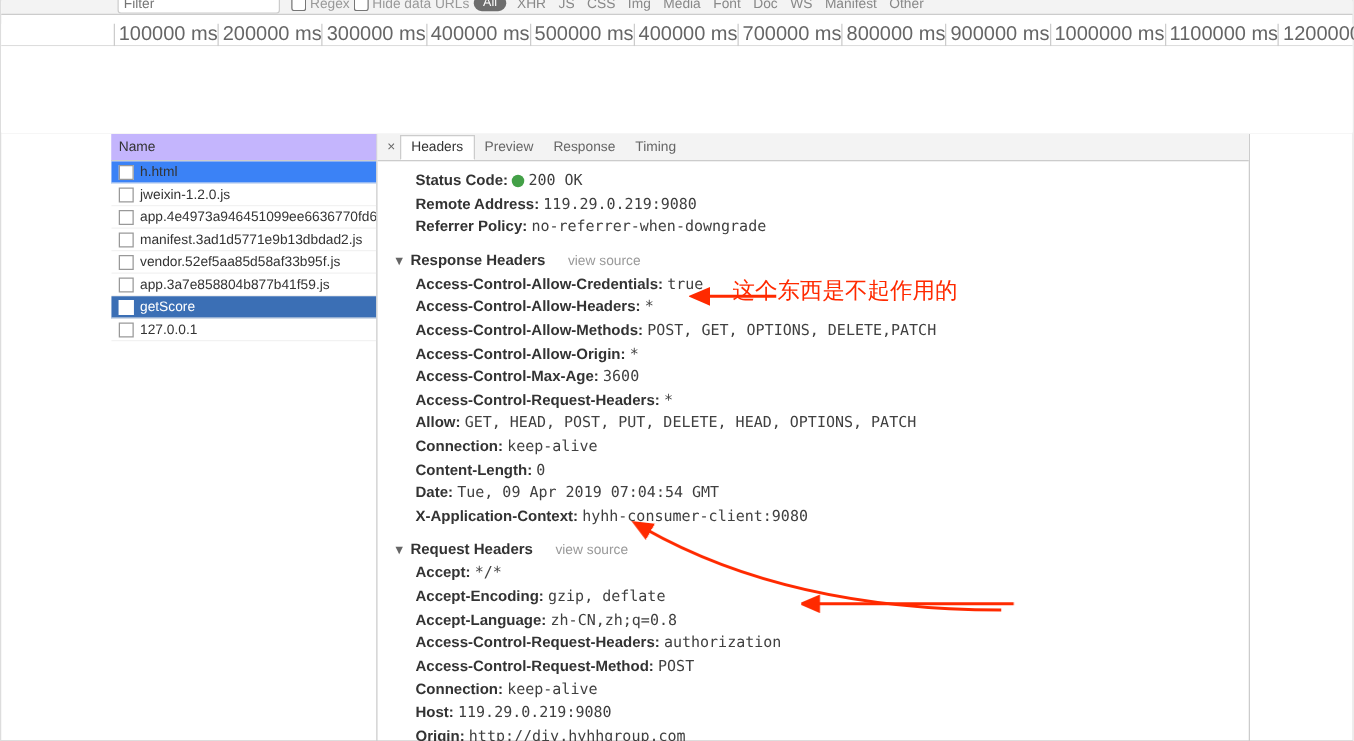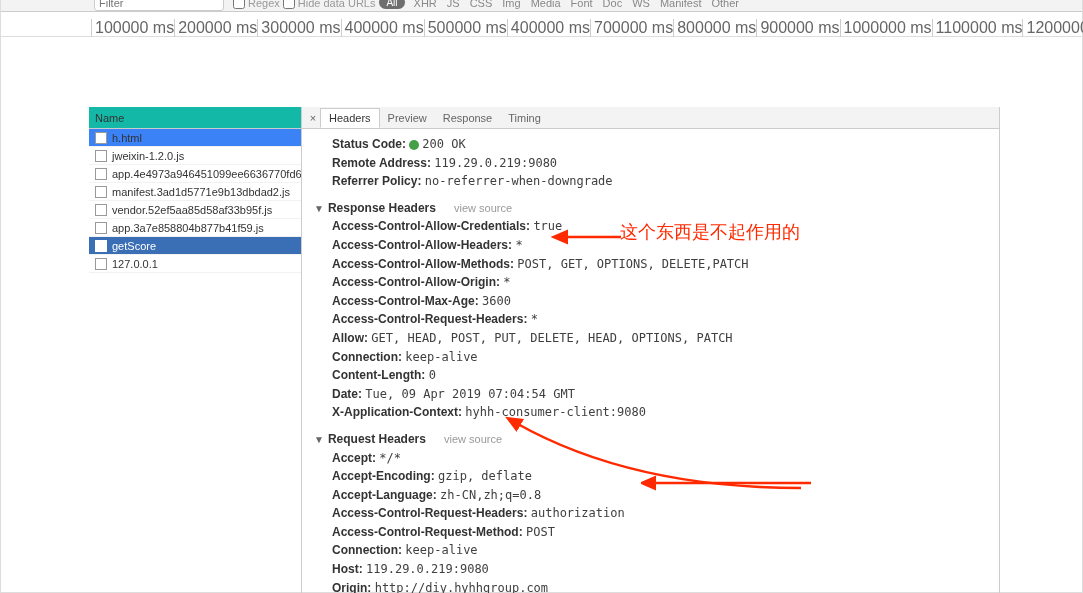--- a/index.html
+++ b/index.html
@@ -9,40 +9,40 @@
 .filter-input { border: 1px solid #ccc; border-radius: 3px; width: 130px; height: 17px; margin-left: 85px; margin-right: 6px; padding: 0 4px; font-size: 11px; }
 .chk { width: 12px; height: 12px; margin: 0 3px; }
 .all-pill { background: #6e6e6e; color: #fff; border-radius: 8px; padding: 1px 7px; margin: 0 4px; font-size: 10px; }
 .ftype { margin: 0 5px; color: #888; font-size: 11px; }
 .timeline { height: 88px; border-bottom: 1px solid #ccc; background: #fff; position: relative; }
 .time-ruler { height: 18px; border-bottom: 1px solid #ddd; display: flex; align-items: center; font-size: 16px; color: #666; }
 .time-tick { flex: 1; border-left: 1px solid #ccc; padding-left: 3px; white-space: nowrap; }
 .waterfall-area { height: 70px; background: #fff; position: relative; }
 .lower { display: flex; height: 487px; }
 .name-col { width: 213px; border-right: 1px solid #ccc; margin-left: 88px; display: flex; flex-direction: column; }
-.name-header { height: 22px; border-bottom: 1px solid #ccc; background: #14b8a6; display: flex; align-items: center; padding: 0 6px; font-size: 11px; color: #333; }
+.name-header { height: 22px; border-bottom: 1px solid #ccc; background: #c4b5fd; display: flex; align-items: center; padding: 0 6px; font-size: 11px; color: #333; }
 .name-list { flex: 1; overflow-y: auto; }
 .name-item { height: 18px; display: flex; align-items: center; padding: 0 6px; font-size: 11px; border-bottom: 1px solid #f2f2f2; white-space: nowrap; overflow: hidden; text-overflow: ellipsis; }
 .name-item.selected { background: #3b6fb5; color: #fff; }
 .file-icon { width: 12px; height: 12px; border: 1px solid #999; margin-right: 5px; flex-shrink: 0; background: #fff; }
 .name-item.selected .file-icon { border-color: #fff; }
 .detail-col { flex: 1; display: flex; flex-direction: column; border-right: 1px solid #ccc; margin-right: 82px; }
 .detail-tabs { height: 22px; border-bottom: 1px solid #ccc; background: #f3f3f3; display: flex; align-items: center; padding: 0 4px; font-size: 11px; }
 .close-x { width: 14px; text-align: center; color: #666; cursor: pointer; }
 .dtab { padding: 3px 8px; color: #666; cursor: pointer; }
 .dtab.active { background: #fff; border: 1px solid #ccc; border-bottom: 1px solid #fff; color: #333; }
 .detail-body { flex: 1; overflow-y: auto; padding: 6px 10px 6px 30px; font-size: 12px; line-height: 1.55; position: relative; }
 .section-title { font-weight: bold; color: #333; margin-top: 8px; position: relative; margin-left: -18px; }
 .section-title .tri { display: inline-block; margin-right: 4px; color: #666; font-size: 10px; }
 .view-source { color: #999; font-weight: normal; margin-left: 18px; font-size: 11px; }
 .kv { margin-left: 0; }
 .kv b { font-weight: bold; color: #333; }
 .kv span.val { font-family: Consolas, monospace; color: #404040; }
 .status-dot { display: inline-block; width: 10px; height: 10px; background: #43a047; border-radius: 50%; margin-right: 3px; vertical-align: middle; }
-.annotation1 { position: absolute; left: 619px; top: 219px; color: #ff2a00; font-size: 18px; font-family: "Microsoft YaHei", sans-serif; pointer-events: none; }
+.annotation1 { position: absolute; left: 585px; top: 219px; color: #ff2a00; font-size: 18px; font-family: "Microsoft YaHei", sans-serif; pointer-events: none; }
 svg.arrow { position: absolute; pointer-events: none; }
 </style>
 </head>
 <body>
 
 <div class="container">
 
   <div class="top-toolbar">
     <input class="filter-input" placeholder="Filter" style="">
     <input type="checkbox" class="chk" style="">

